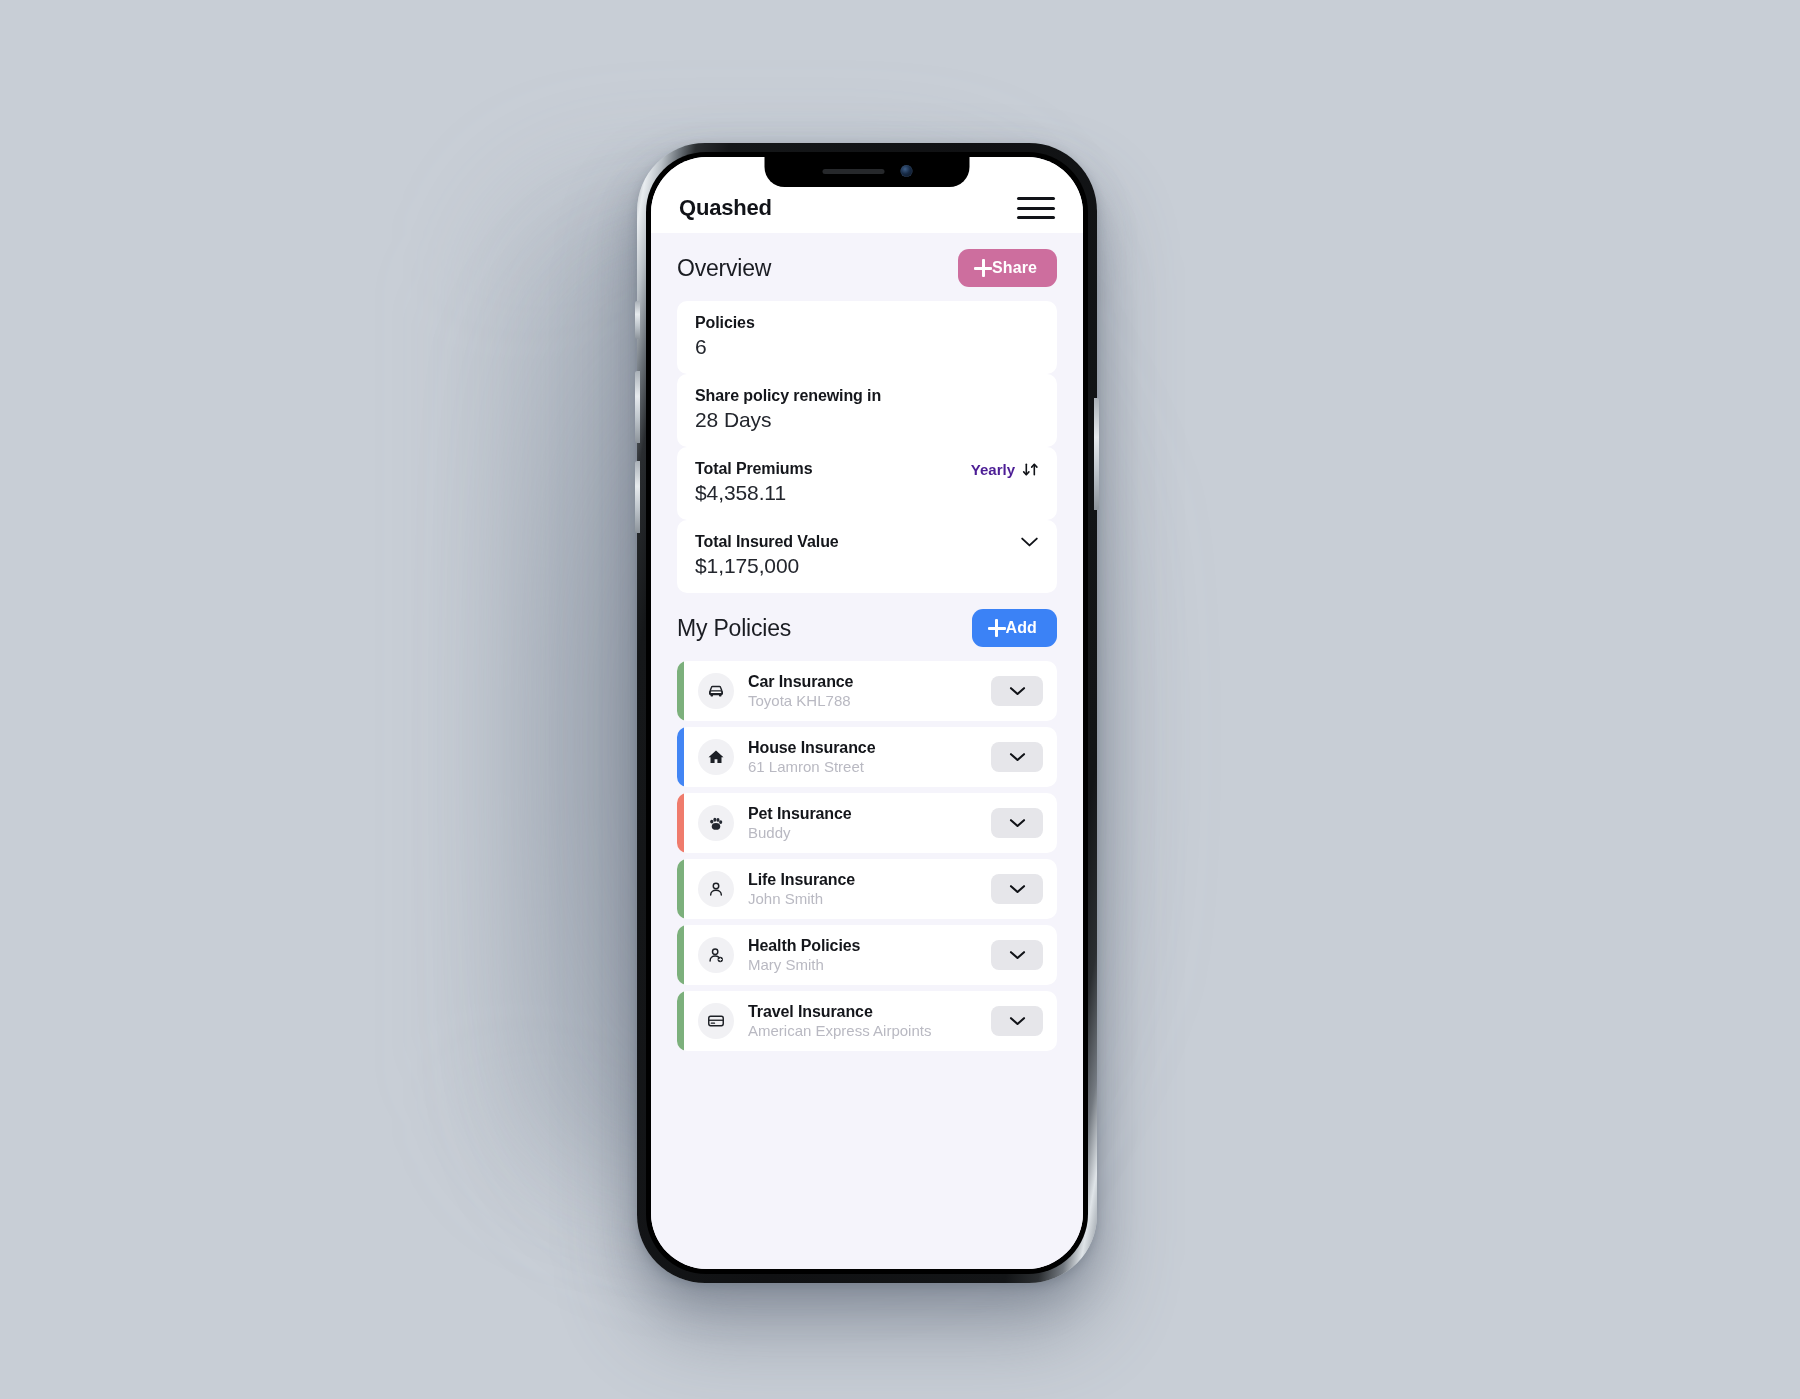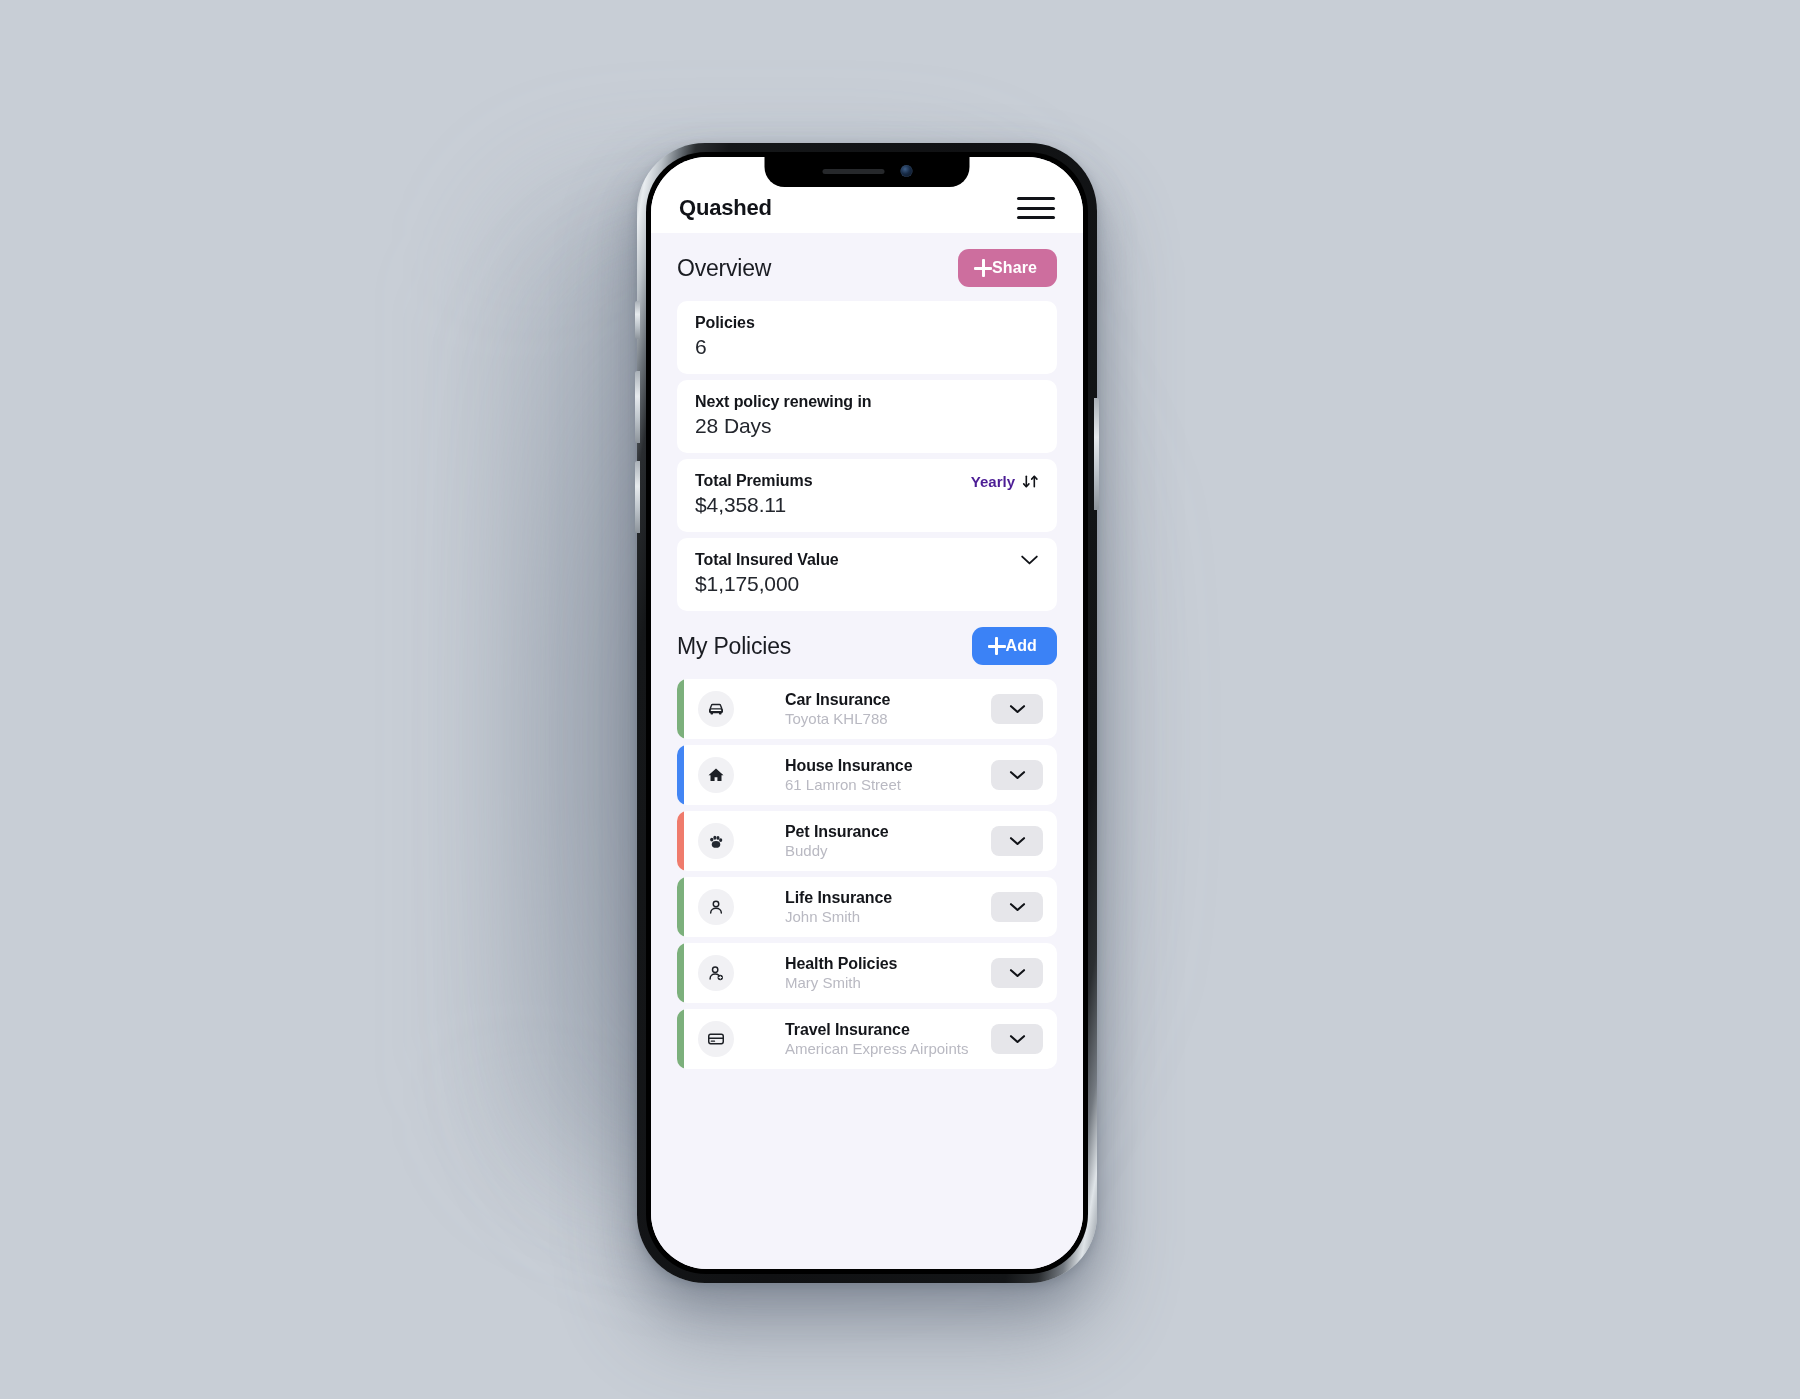--- a/index.html
+++ b/index.html
@@ -230,21 +230,21 @@
     border-radius: 1px;
   }
   .plus::before { left: 0; top: 7.5px; width: 18px; height: 3px; }
   .plus::after  { top: 0; left: 7.5px; height: 18px; width: 3px; }
 
   
   .cards {
     padding: 0 26px;
     display: flex;
     flex-direction: column;
-    gap: 6px;
+    gap: 0;
     flex: 0 0 auto;
   }
 
   .stat-card {
     background: #ffffff;
     border-radius: 10px;
     padding: 13px 18px 15px 18px;
     position: relative;
   }
 
@@ -326,21 +326,20 @@
     justify-content: center;
   }
 
   .row-text {
     flex: 1 1 auto;
     min-width: 0;
     display: flex;
     flex-direction: column;
     justify-content: center;
     gap: 1px;
-    margin-left: 37px;
   }
   .row-title {
     font-size: 16px;
     font-weight: 700;
     color: #14161b;
     letter-spacing: -0.1px;
     white-space: nowrap;
   }
   .row-sub {
     font-size: 15px;
@@ -410,21 +409,21 @@
 
             <div class="stat-card">
               <div class="stat-top">
                 <div class="stat-label">Policies</div>
               </div>
               <div class="stat-value">6</div>
             </div>
 
             <div class="stat-card">
               <div class="stat-top">
-                <div class="stat-label">Next policy renewing in</div>
+                <div class="stat-label">Share policy renewing in</div>
               </div>
               <div class="stat-value">28 Days</div>
             </div>
 
             <div class="stat-card">
               <div class="stat-top">
                 <div class="stat-label">Total Premiums</div>
                 <div class="stat-aux">
                   <span class="aux-text">Yearly</span>
                   <svg class="sort-ico" width="17" height="15" viewBox="0 0 17 15">

